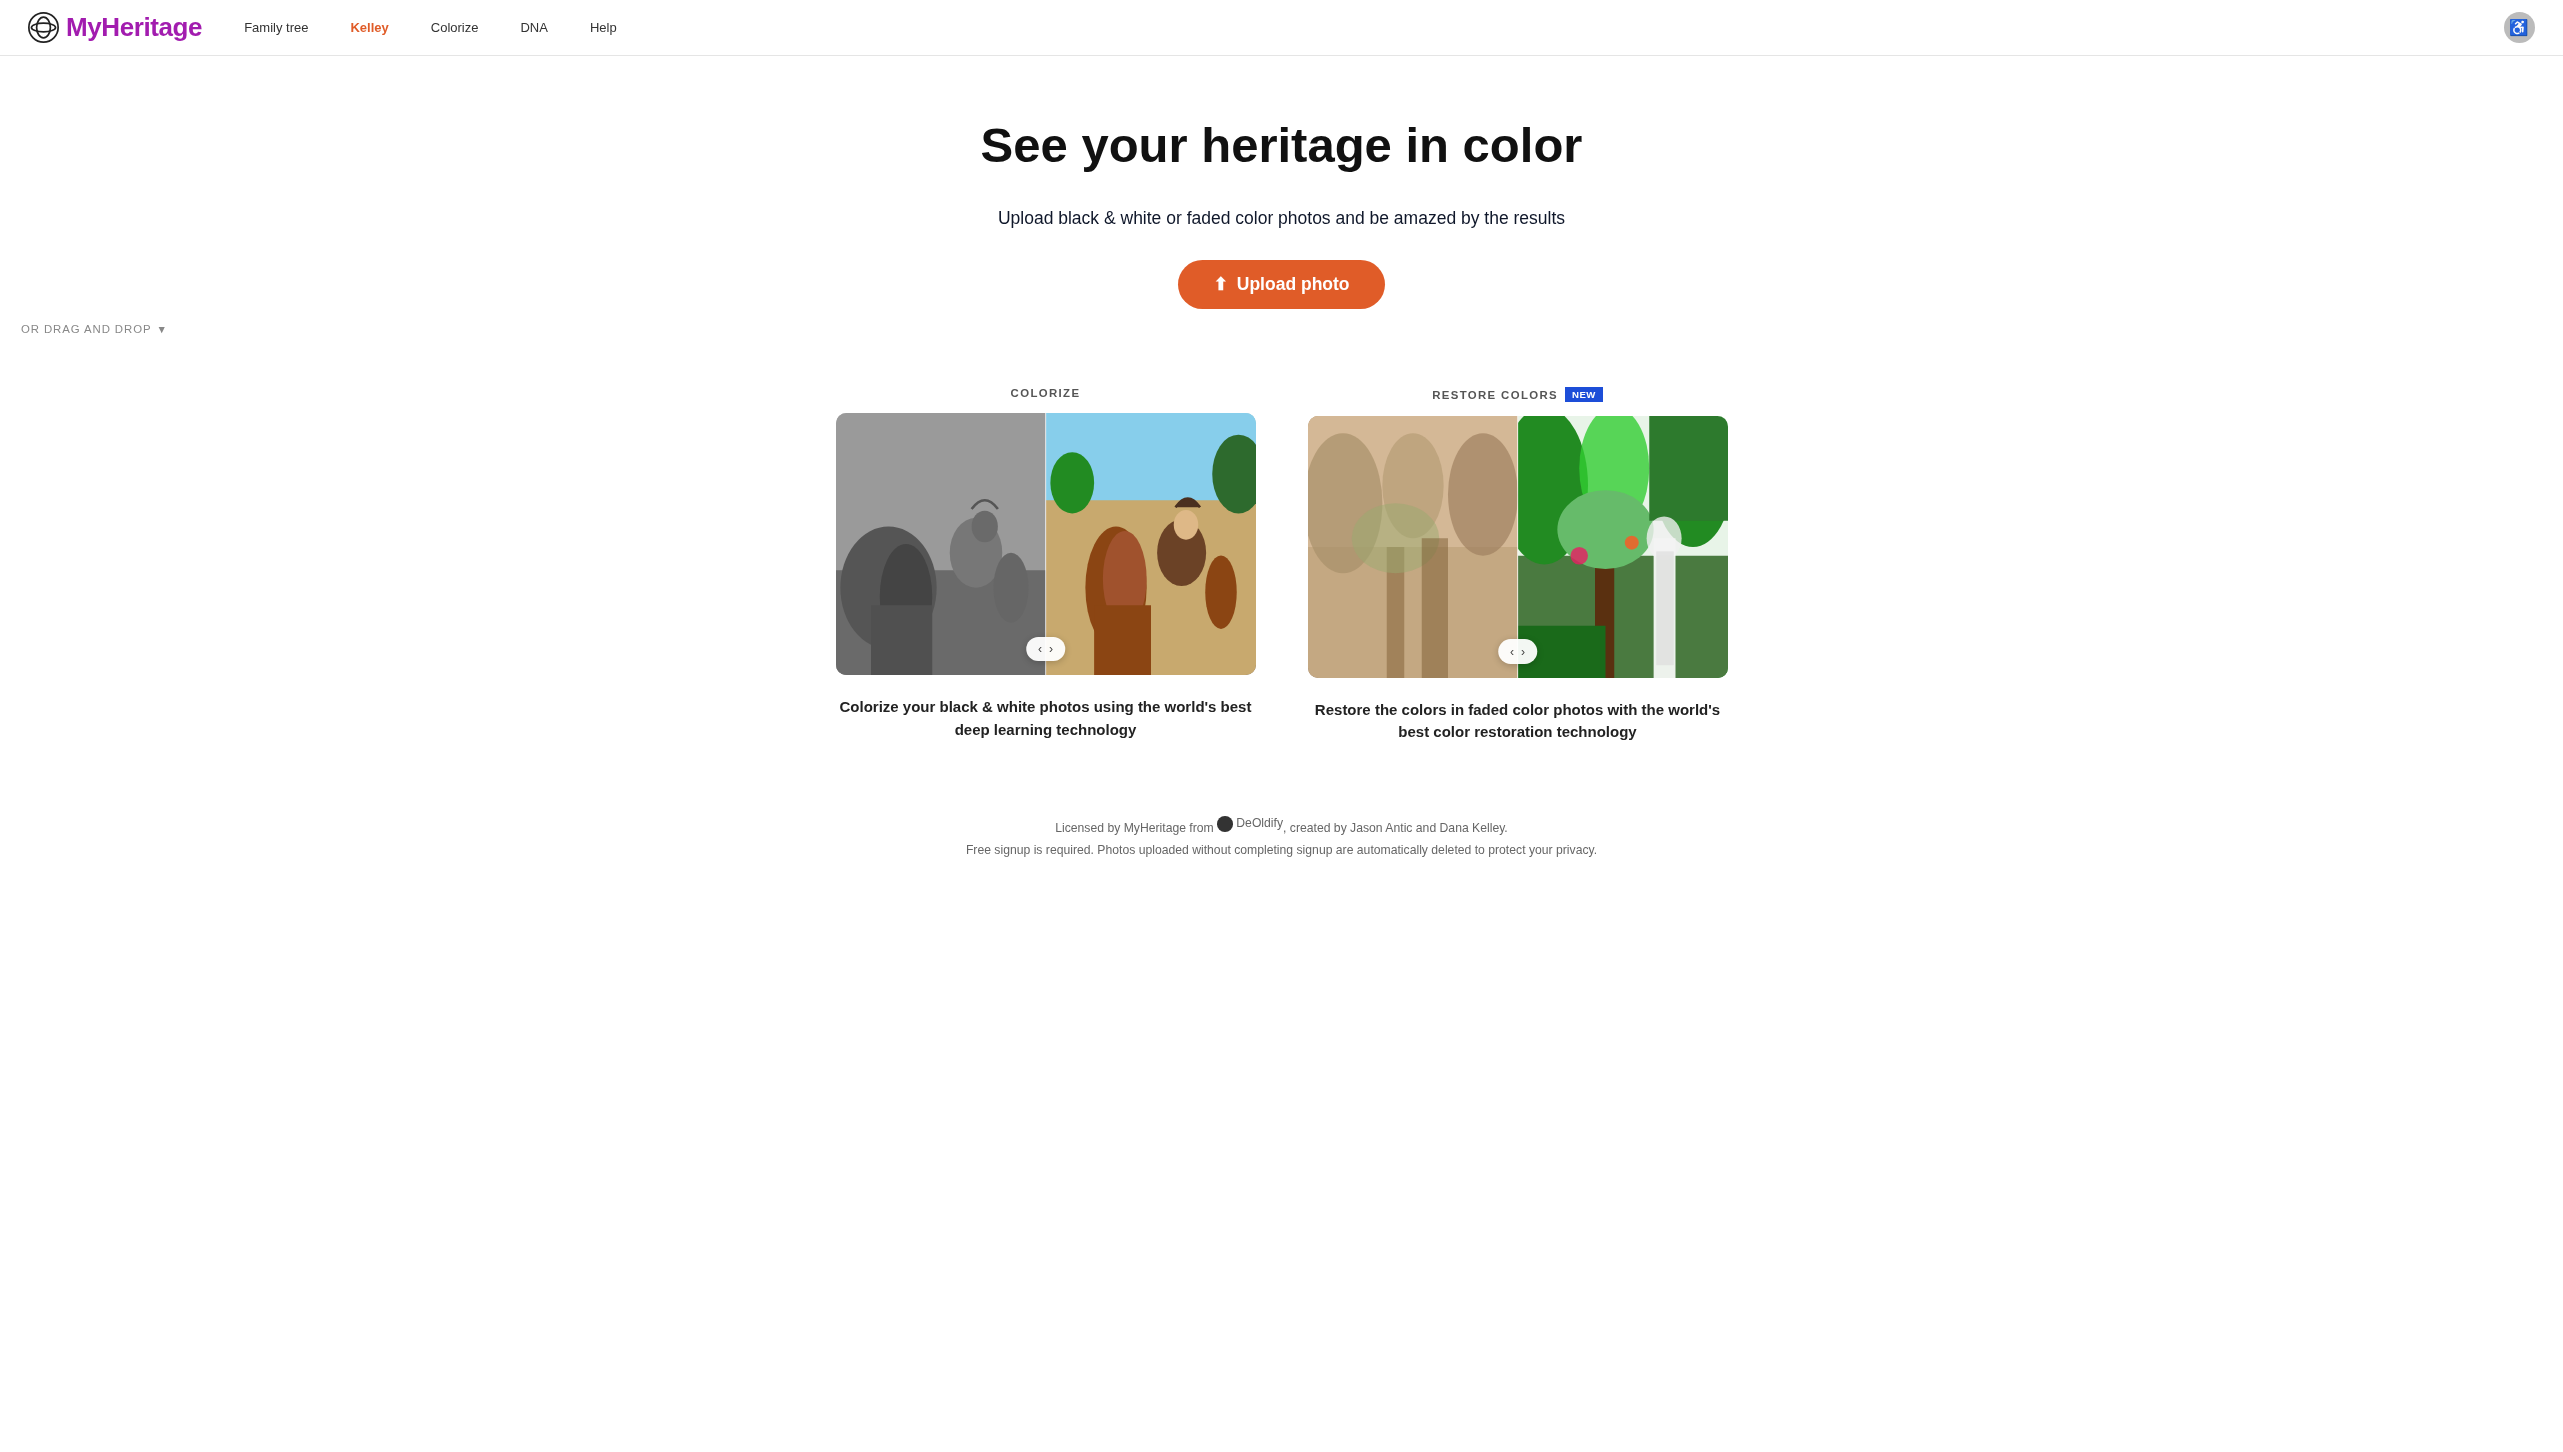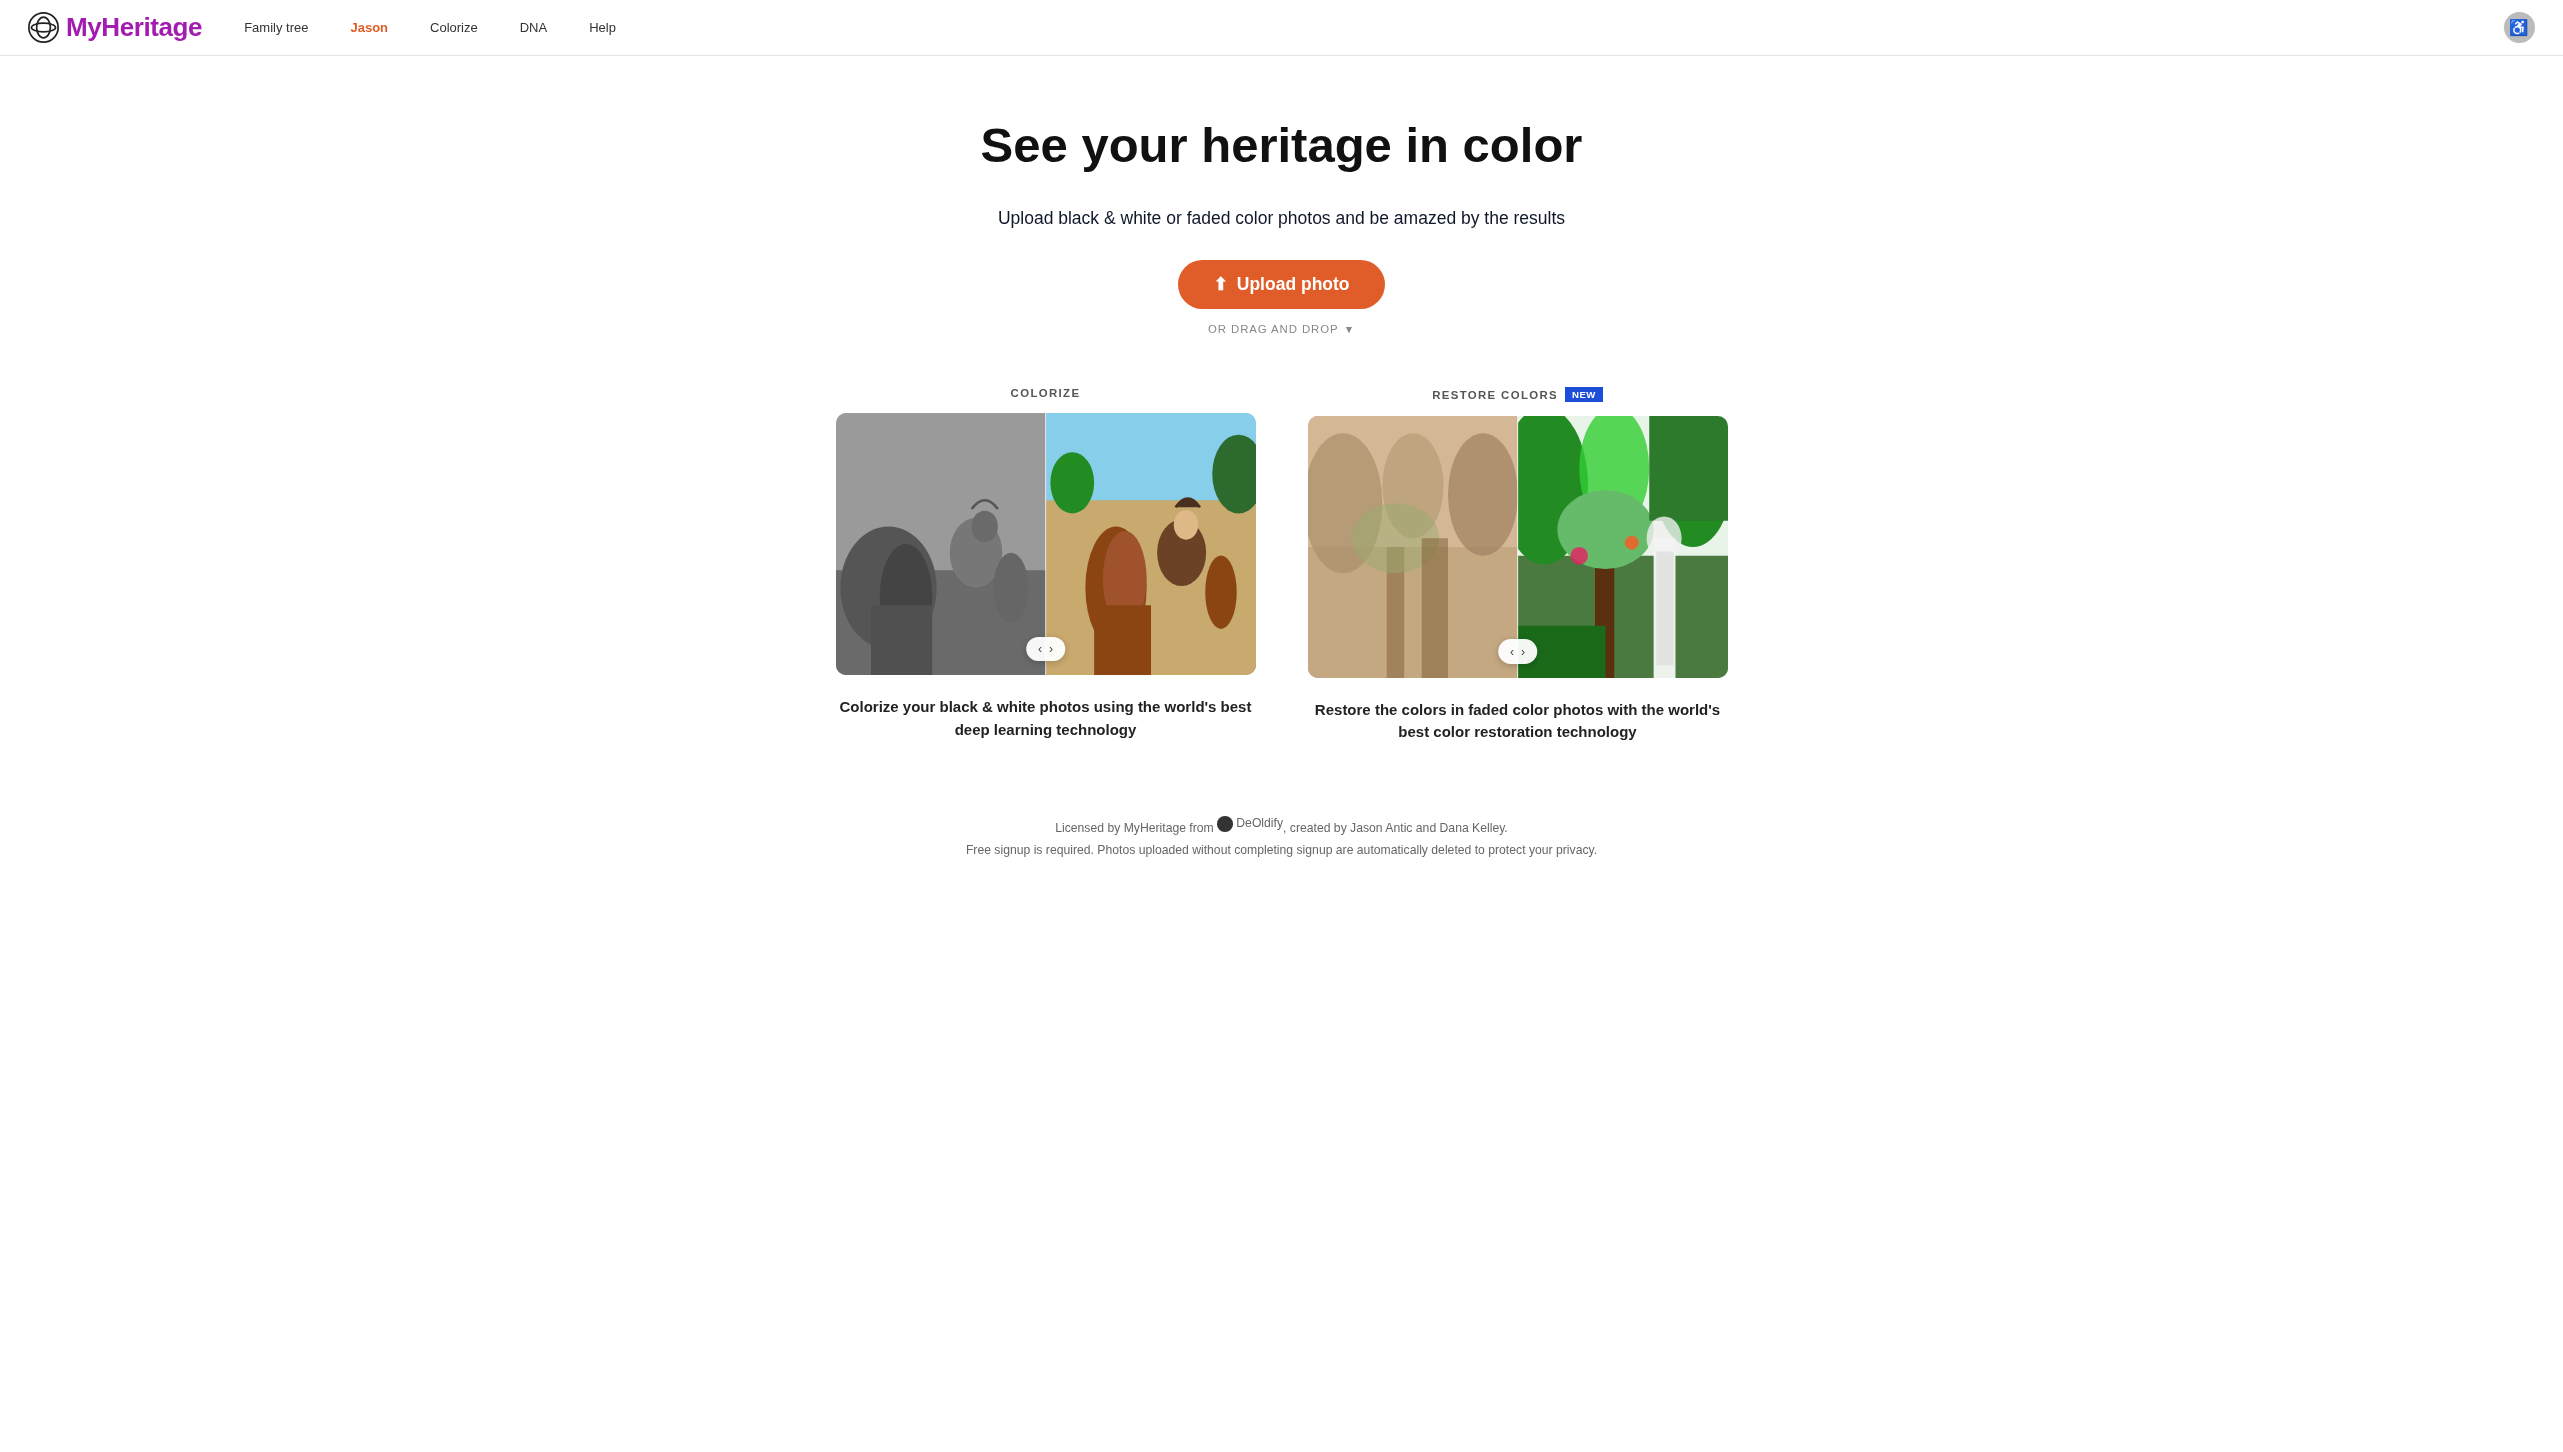--- a/index.html
+++ b/index.html
@@ -101,21 +101,20 @@
     .upload-icon {
       font-size: 17.5px;
     }
     .drag-drop {
       margin-top: 14px;
       font-size: 11.4px;
       color: #888;
       letter-spacing: 0.08em;
       display: flex;
       align-items: center;
-      justify-content: center;
       gap: 5.2px;
       cursor: pointer;
     }
     .drag-drop-chevron {
       font-size: 10.5px;
     }
 
     
     .features {
       display: flex;
@@ -269,21 +268,21 @@
   <a class="logo-area" href="#">
     <svg class="logo-icon" viewBox="0 0 36 36" xmlns="http://www.w3.org/2000/svg">
       <circle cx="18" cy="18" r="17" fill="#fff" stroke="#222" stroke-width="2"></circle>
       <ellipse cx="18" cy="18" rx="8" ry="12" fill="none" stroke="#222" stroke-width="2"></ellipse>
       <ellipse cx="18" cy="18" rx="14" ry="5" fill="none" stroke="#222" stroke-width="2"></ellipse>
     </svg>
     <span class="logo-text">MyHeritage</span>
   </a>
   <nav>
     <a class="nav-link" href="#">Family tree</a>
-    <a class="nav-link active" href="#">Jason</a>
+    <a class="nav-link active" href="#">Kelley</a>
     <a class="nav-link" href="#">Colorize</a>
     <a class="nav-link" href="#">DNA</a>
     <a class="nav-link" href="#">Help</a>
   </nav>
   <div class="header-right">
     <button class="accessibility-btn">
       <span>♿</span>
     </button>
   </div>
 </header>

